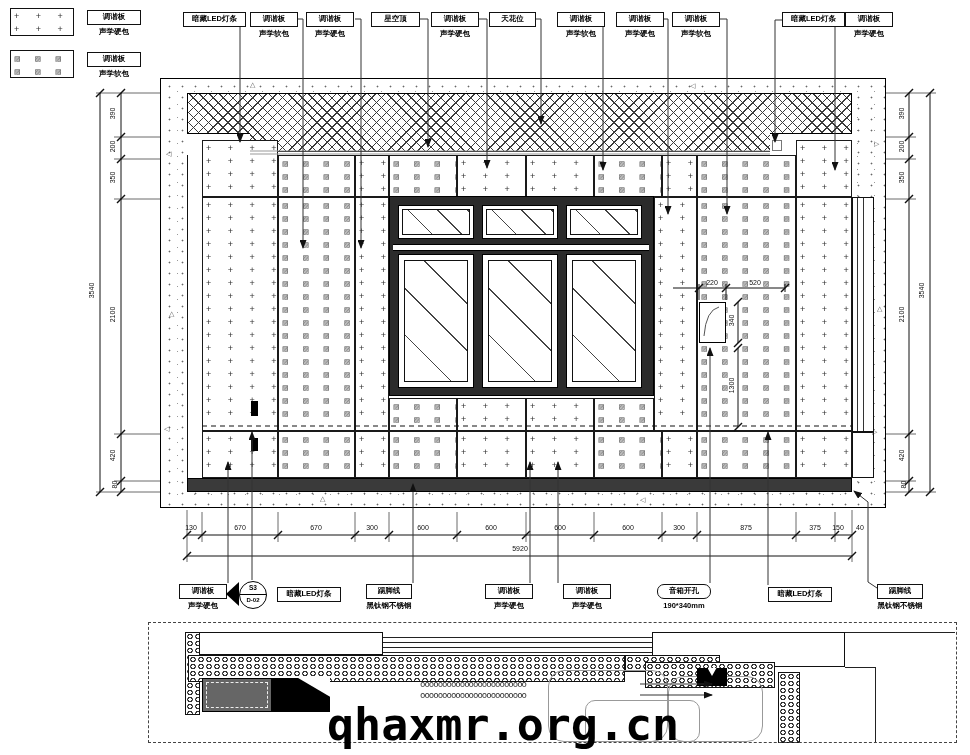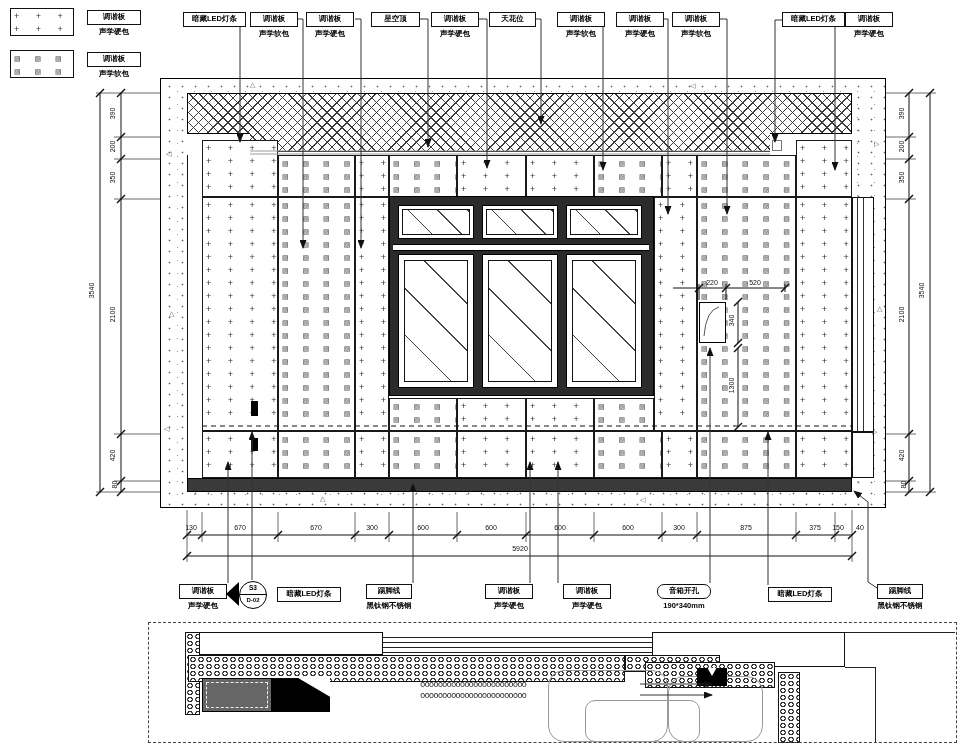--- a/index.html
+++ b/index.html
@@ -263,20 +263,21 @@
   <div class="dim" style="left:797px;top:524px;width:36px;">375</div>
   <div class="dim" style="left:826px;top:524px;width:24px;">150</div>
   <div class="dim" style="left:848px;top:524px;width:24px;">40</div>
   <div class="dim" style="left:502px;top:545px;width:36px;">5920</div>
 
   <div class="dim" style="left:694px;top:279px;width:36px;">220</div>
   <div class="dim" style="left:737px;top:279px;width:36px;">520</div>
   <div class="dim rot" style="left:716px;top:317px;width:30px;">340</div>
   <div class="dim rot" style="left:716px;top:382px;width:30px;">1300</div>
 
+  <div id="wm" style="left:327px;top:698px;">qhaxmr.org.cn</div>
 
   <div class="abs panel pat-p" style="left: 202px; top: 140px; width: 76px; height: 57px;">+ + + + + + 
 + + + + + + 
 + + + + + + 
 + + + + + + </div>
     <div class="abs panel pat-s" style="left: 278px; top: 155px; width: 77px; height: 42px;">▨ ▨ ▨ ▨ ▨ 
 ▨ ▨ ▨ ▨ ▨ 
 ▨ ▨ ▨ ▨ ▨ </div>
     <div class="abs panel pat-p" style="left: 355px; top: 155px; width: 34px; height: 42px;">+ + 
 + + 

